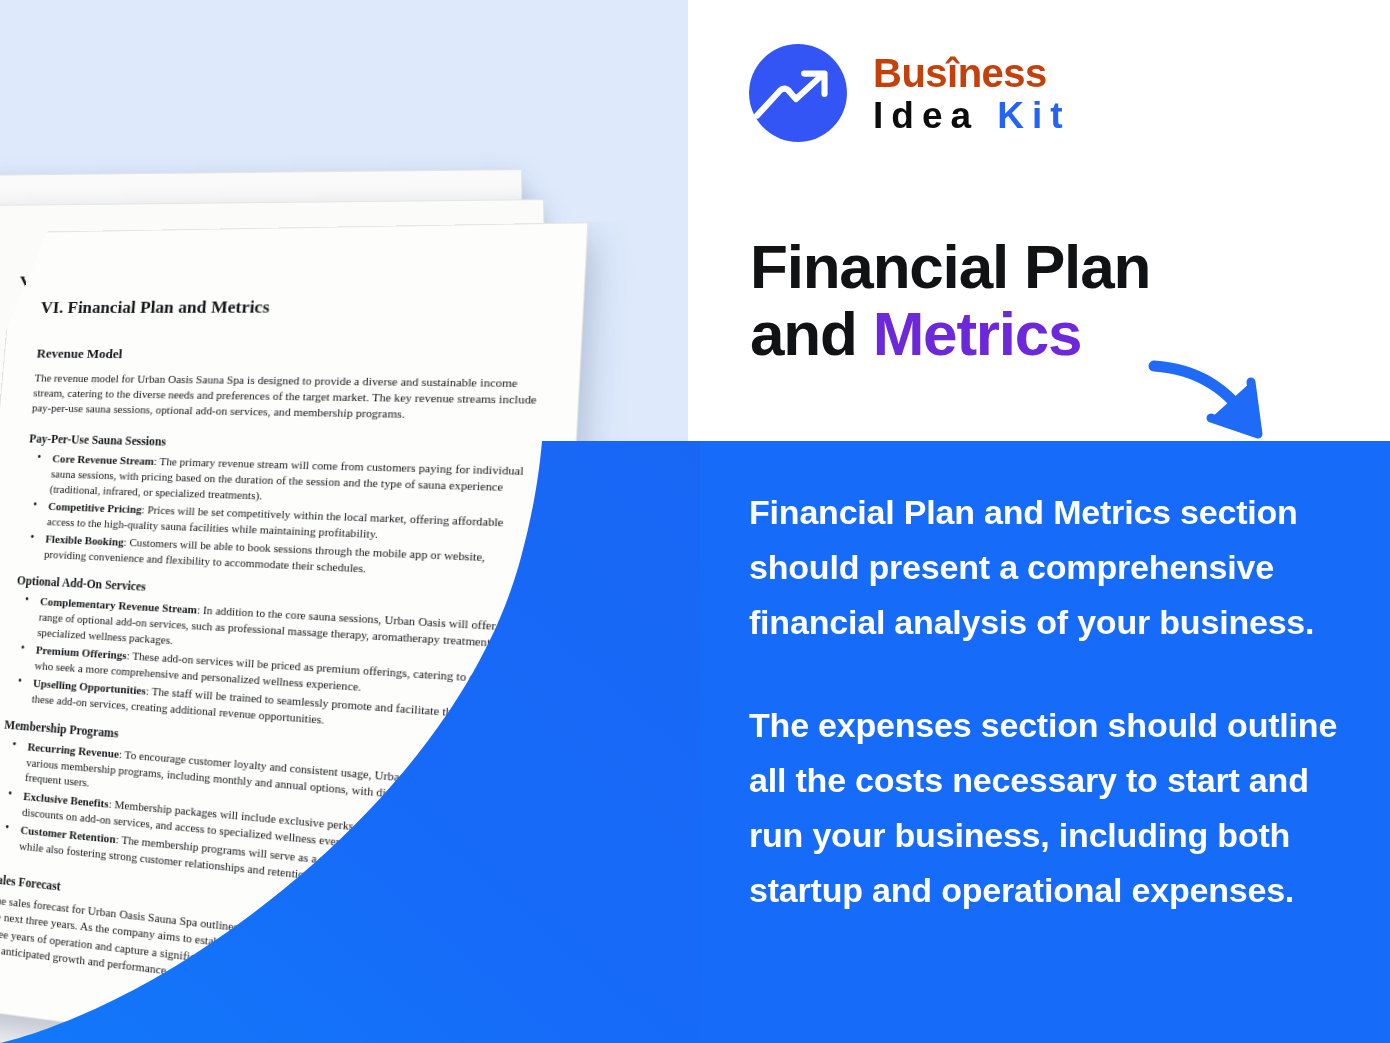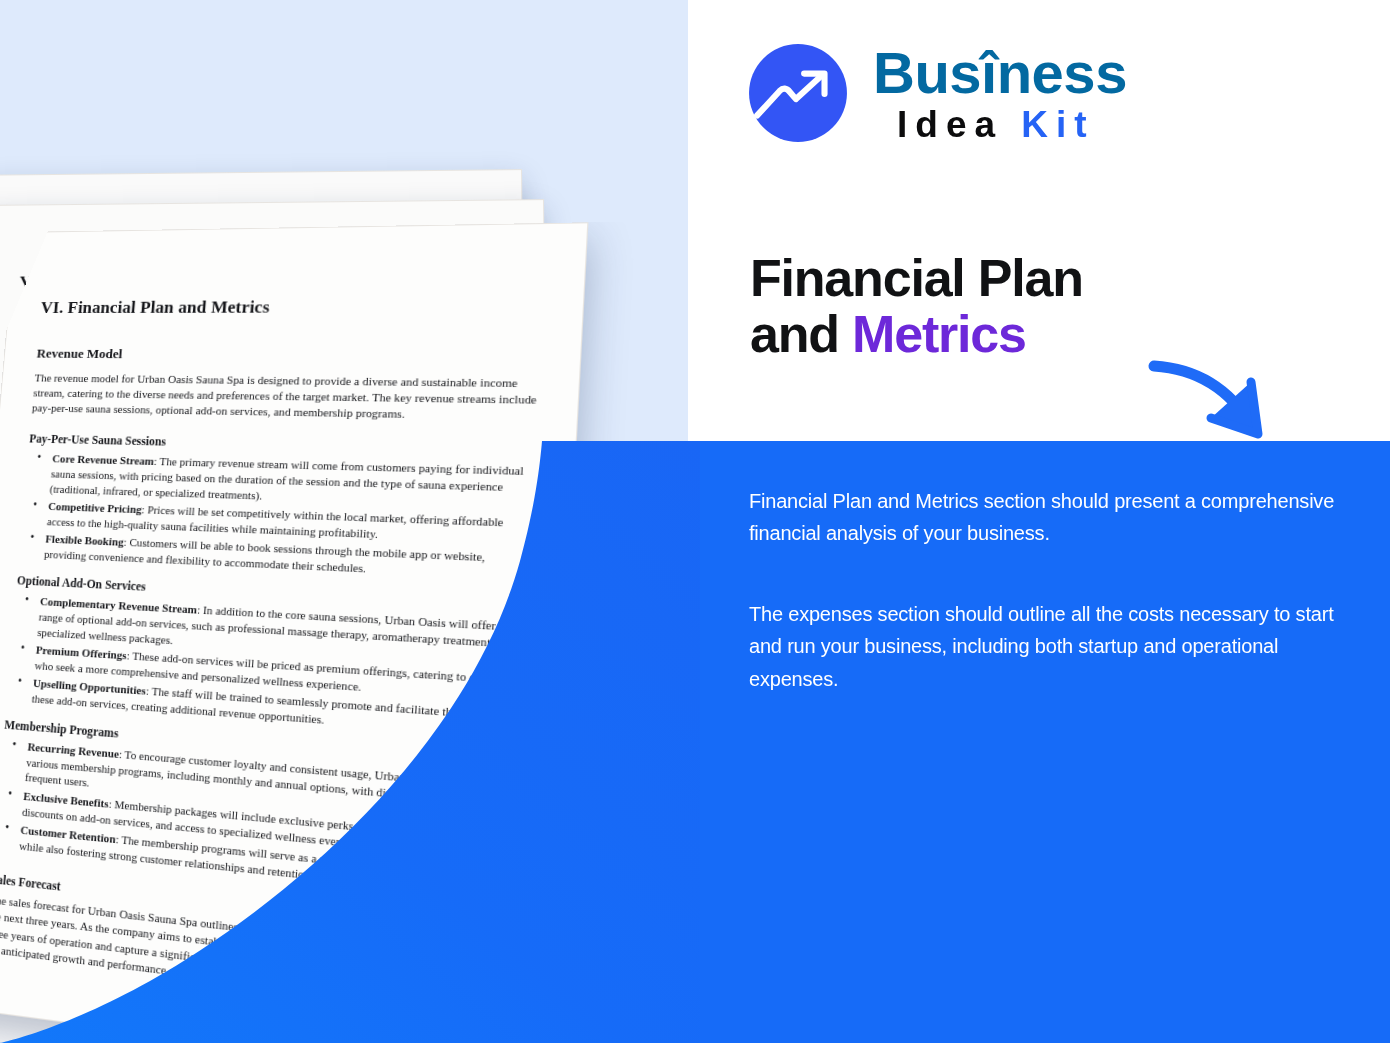--- a/index.html
+++ b/index.html
@@ -97,44 +97,44 @@
   .doc-sf { margin-top:20px; }
 
   
   #logo {
     position:absolute; left:747px; top:42px;
     display:flex; align-items:center; gap:24px;
   }
   #logo-mark { width:102px; height:102px; display:block; }
   #logo-text { line-height:1; }
   #logo-word1 {
-    font-size:58px; font-weight:bold; color:#0369a1;
+    font-size:40px; font-weight:bold; color:#c2410c;
     letter-spacing:-0.5px; display:block;
   }
   #logo-word2 {
     font-size:37px; font-weight:bold; color:#0c0c0d;
-    letter-spacing:8px; display:block; margin-top:4px;margin-left:24px;
+    letter-spacing:8px; display:block; margin-top:4px;
   }
   #logo-word2 .kit { color:#2563f5; }
 
   
   #title {
-    position:absolute; left:750px; top:250px; width:560px;
-    font-size:52px; font-weight:bold; line-height:1.08;
+    position:absolute; left:750px; top:234px; width:560px;
+    font-size:62px; font-weight:bold; line-height:1.08;
     color:#111214; letter-spacing:-1.2px;
   }
   #title .accent { color:#6d28d9; }
   #arrow {
     position:absolute; left:1148px; top:352px; width:130px; height:100px;
   }
 
   
   #panel-copy {
     position:absolute; left:749px; top:485px; width:600px;
-    color:#ffffff; font-size:20px; font-weight:normal;
+    color:#ffffff; font-size:34px; font-weight:bold;
     line-height:1.62; letter-spacing:-0.2px;
   }
   #panel-copy p { margin-bottom:48px; }
   #panel-copy p:last-child { margin-bottom:16px; }
 </style>
 </head>
 <body>
 
 <div id="lightblue-bg"></div>
 <div id="white-bg"></div>

